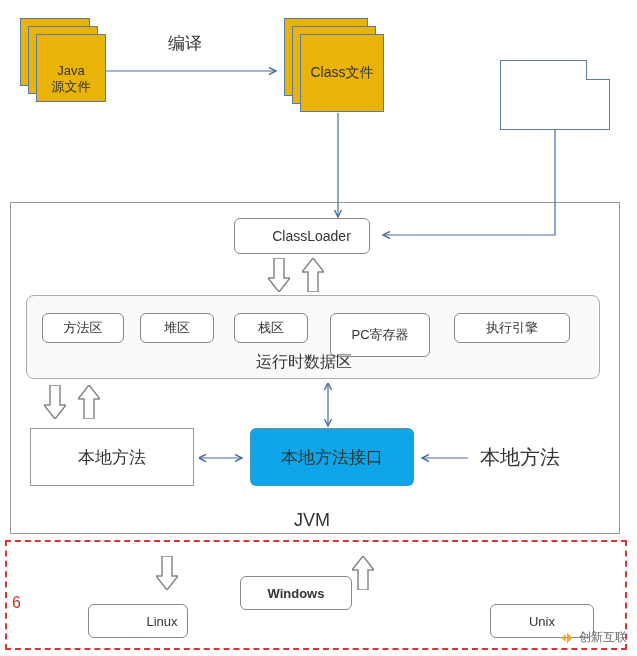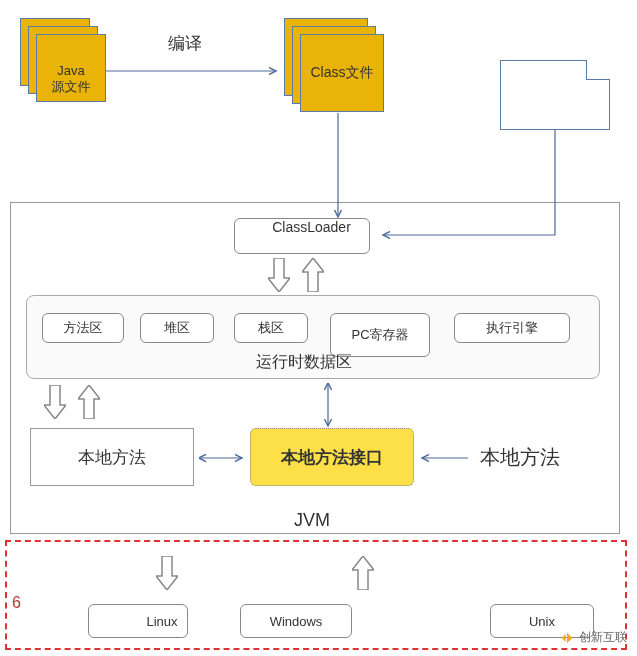--- a/index.html
+++ b/index.html
@@ -46,26 +46,25 @@
       background: #fff;
       display: flex;
       align-items: center;
       justify-content: center;
       font-size: 17px;
     }
     .dotted-box {
       position: absolute;
       border: 1.5px dotted #888;
       border-radius: 6px;
-      background: #fde047;
+      background: #0ea5e9;
       display: flex;
       align-items: center;
       justify-content: center;
       font-size: 17px;
-      font-weight: bold;
     }
     .jvm-container {
       position: absolute;
       border: 1.5px solid #999;
     }
     .os-container {
       position: absolute;
       border: 2px dashed #d33;
     }
     .hollow-arrow {
@@ -101,20 +100,21 @@
     }
     .watermark-icon {
       width: 16px; height: 16px;
     }
     .classloader-box {
       position: absolute;
       border: 1px solid #888;
       border-radius: 6px;
       background: #fff;
       display: flex;
+      align-items: center;
       justify-content: center;
       padding-left: 19px;
     }
   </style>
 </head>
 <body>
 
 <div class="stack-box" style="left:20px; top:18px;">
   <div class="stack-layer" style="left:0; top:0; width:70px; height:68px;"></div>
   <div class="stack-layer" style="left:8px; top:8px; width:70px; height:68px;"></div>
@@ -241,21 +241,21 @@
 </div>
 <div class="hollow-arrow" style="left:352px; top:556px;">
   <svg viewBox="0 0 22 34">
       <path d="M6,34 L16,34 L16,14 L22,14 L11,0 L0,14 L6,14 Z" fill="none" stroke="#888" stroke-width="1.5"></path>
     </svg>
 </div>
 
 <div class="small-box" style="left:88px; top:604px; width:100px; height:34px;padding-left:48px;">
   <span>Linux</span>
 </div>
-<div class="small-box" style="left:240px; top:604px; width:112px; height:34px;">
+<div class="small-box" style="left:240px; top:576px; width:112px; height:34px;font-weight:bold;">
   <span>Windows</span>
 </div>
 <div class="small-box" style="left:490px; top:604px; width:104px; height:34px;">
   <span>Unix</span>
 </div>
 
 <div class="watermark">
   <svg class="watermark-icon" viewBox="0 0 24 24">
       <path d="M4,12 L10,6 L10,18 Z" fill="#f5a623"></path>
       <path d="M12,4 L20,12 L12,20 Z" fill="#f5a623"></path>

